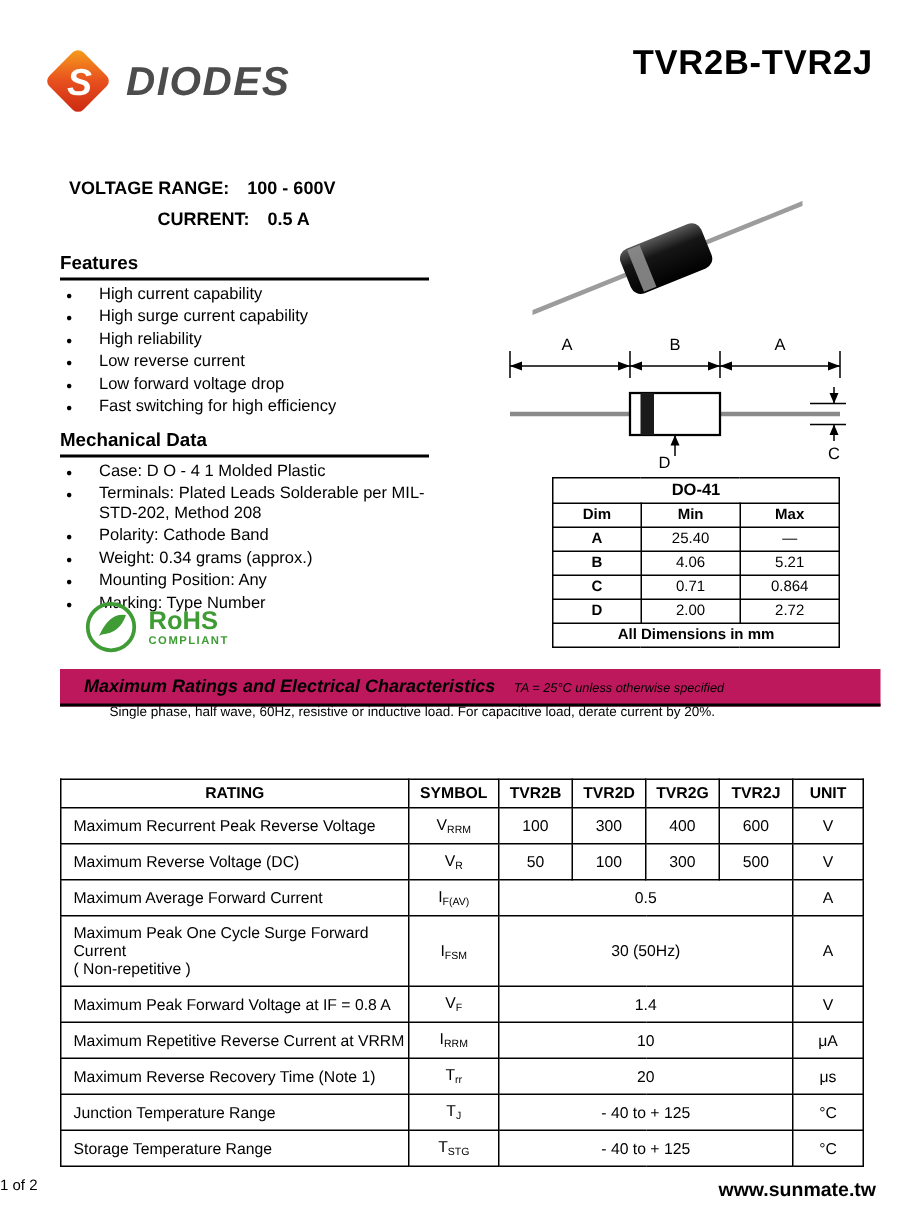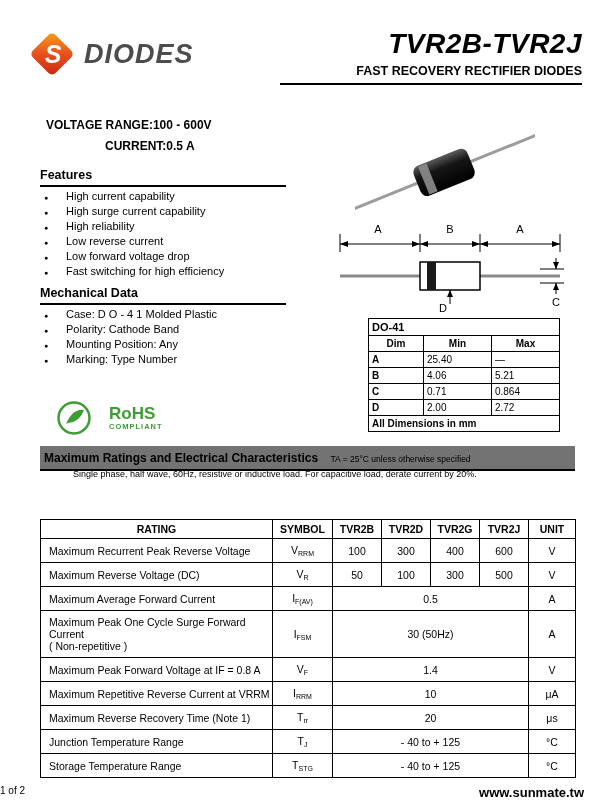--- a/index.html
+++ b/index.html
@@ -4,63 +4,63 @@
 <style>
   html,body{margin:0;padding:0;background:#fff;}
   .page{position:relative;width:610px;height:810px;background:#fff;overflow:hidden;
         font-family:"Liberation Sans", sans-serif;color:#000;}
 
   
   .logo{position:absolute;left:26px;top:28px;display:flex;align-items:center;}
   .brand-text{font-size:27px;font-weight:bold;font-style:italic;letter-spacing:1px;
               color:#4c4c4c;margin-left:6px;}
   .title-block{position:absolute;right:28px;top:28px;width:302px;text-align:right;}
-  .doc-title{font-size:28px;font-weight:bold;letter-spacing:.5px;font-style:italic;}
+  .doc-title{font-size:23px;font-weight:bold;letter-spacing:.5px;}
   .doc-subtitle{font-size:12.5px;font-weight:bold;margin-top:4px;padding-bottom:5px;
                 border-bottom:2px solid #000;}
 
   
   .specs{position:absolute;left:46px;top:118px;font-weight:bold;font-size:12px;}
   .spec-row{margin-bottom:7px;}
   .spec-row-2{margin-left:59px;}
-  .spec-val{margin-left:0;}
+  .spec-val{margin-left:12px;}
 
   
   .sec-head{position:absolute;font-size:12.5px;font-weight:bold;
             border-bottom:2px solid #000;padding-bottom:3px;width:246px;}
   .features-head{left:40px;top:168px;}
   .mech-head{left:40px;top:286px;}
   .blist{position:absolute;list-style:none;margin:0;padding:0;font-size:11px;}
   .blist li{position:relative;padding-left:26px;margin-bottom:2px;line-height:13px;}
   .blist li::before{content:"●";position:absolute;left:4px;top:1px;font-size:7px;}
   .features-list{left:40px;top:190px;width:270px;}
   .mech-list{left:40px;top:308px;width:252px;}
 
   
   .rohs{position:absolute;left:56px;top:400px;display:flex;align-items:center;}
-  .rohs-text{margin-left:17px;}
+  .rohs-text{margin-left:7px;}
   .rohs-name{font-size:17px;font-weight:bold;color:#3f9c35;line-height:17px;}
   .rohs-compliant{font-size:7.5px;font-weight:bold;color:#3f9c35;letter-spacing:1px;}
 
   
   .photo{position:absolute;left:355px;top:126px;}
   .diagram{position:absolute;left:334px;top:224px;}
   .dim-label{font-size:11px;font-family:"Liberation Sans",sans-serif;}
 
   
   .do41{position:absolute;left:368px;top:318px;width:192px;border-collapse:collapse;}
-  .do41 td,.do41 th{border:1px solid #000;font-size:10px;padding:2px 3px;}
+  .do41 td,.do41 th{border:1px solid #000;font-size:10px;text-align:center;padding:2px 15px;}
   .do41 .pkg-title{font-weight:bold;font-size:11px;}
   .do41 th{font-weight:bold;}
   .do41 td.dim-col{font-weight:bold;}
   .do41 .pkg-footer{font-weight:bold;}
 
   
-  .ratings-head{position:absolute;left:40px;top:446px;width:527px;background:#737373;
-                border-bottom:2px solid #000;padding:2px 4px 3px 4px;}
+  .ratings-head{position:absolute;left:40px;top:446px;width:527px;background:#be185d;
+                border-bottom:2px solid #000;padding:2px 4px 3px 16px;font-style:italic;}
   .ratings-title{font-size:12px;font-weight:bold;display:inline;}
   .ratings-cond{font-size:8.5px;display:inline;margin-left:8px;}
   .load-note{position:absolute;left:40px;top:469px;font-size:9px;margin-left:33px;}
 
   .ratings-table{position:absolute;left:40px;top:473px;width:535px;border-collapse:collapse;
                  table-layout:fixed;margin-top:46px;}
   .ratings-table th,.ratings-table td{border:1px solid #000;font-size:10.5px;
                  text-align:center;padding:5px 2px;}
   .ratings-table th{font-weight:bold;padding:3px 2px;}
   .ratings-table td.rating-cell{text-align:left;padding-left:8px;white-space:pre-line;}
@@ -85,21 +85,20 @@
         </linearGradient>
       </defs>
       <rect x="10" y="10" width="32" height="32" rx="5" transform="rotate(45 26 26)" fill="url(#sgrad)"></rect>
       <text x="27" y="35" text-anchor="middle" font-size="25" font-weight="bold" font-style="italic" fill="#ffffff" font-family="Liberation Sans, sans-serif">S</text>
     </svg>
     <span class="brand-text">DIODES</span>
   </div>
 
   <div class="title-block">
     <div class="doc-title">TVR2B-TVR2J</div>
-    <div class="doc-subtitle">FAST RECOVERY RECTIFIER DIODES</div>
   </div>
 
   <div class="specs">
     <div class="spec-row">
       <span>VOLTAGE  RANGE:</span><span class="spec-val">100 - 600V</span>
     </div>
     <div class="spec-row spec-row-2">
       <span>CURRENT:</span><span class="spec-val">0.5 A</span>
     </div>
   </div>
@@ -161,21 +160,23 @@
       <li>High surge current capability</li>
       <li>High reliability</li>
       <li>Low reverse current</li>
       <li>Low forward voltage drop</li>
       <li>Fast switching for high efficiency</li>
     </ul>
 
   <div class="sec-head mech-head">Mechanical Data</div>
   <ul class="blist mech-list">
       <li>Case: D O - 4 1 Molded Plastic</li>
+      <li>Terminals: Plated Leads Solderable per MIL-STD-202, Method 208</li>
       <li>Polarity: Cathode Band</li>
+      <li>Weight: 0.34 grams (approx.)</li>
       <li>Mounting Position: Any</li>
       <li>Marking: Type Number</li>
     </ul>
 
   <div class="rohs">
     <svg width="36" height="36" viewBox="0 0 36 36">
       <circle cx="18" cy="18" r="15.5" fill="none" stroke="#3f9c35" stroke-width="2.5"></circle>
       <path d="M10 24 Q17 8 28 10 Q24 22 12 23 Z" fill="#3f9c35"></path>
     </svg>
     <div class="rohs-text">

